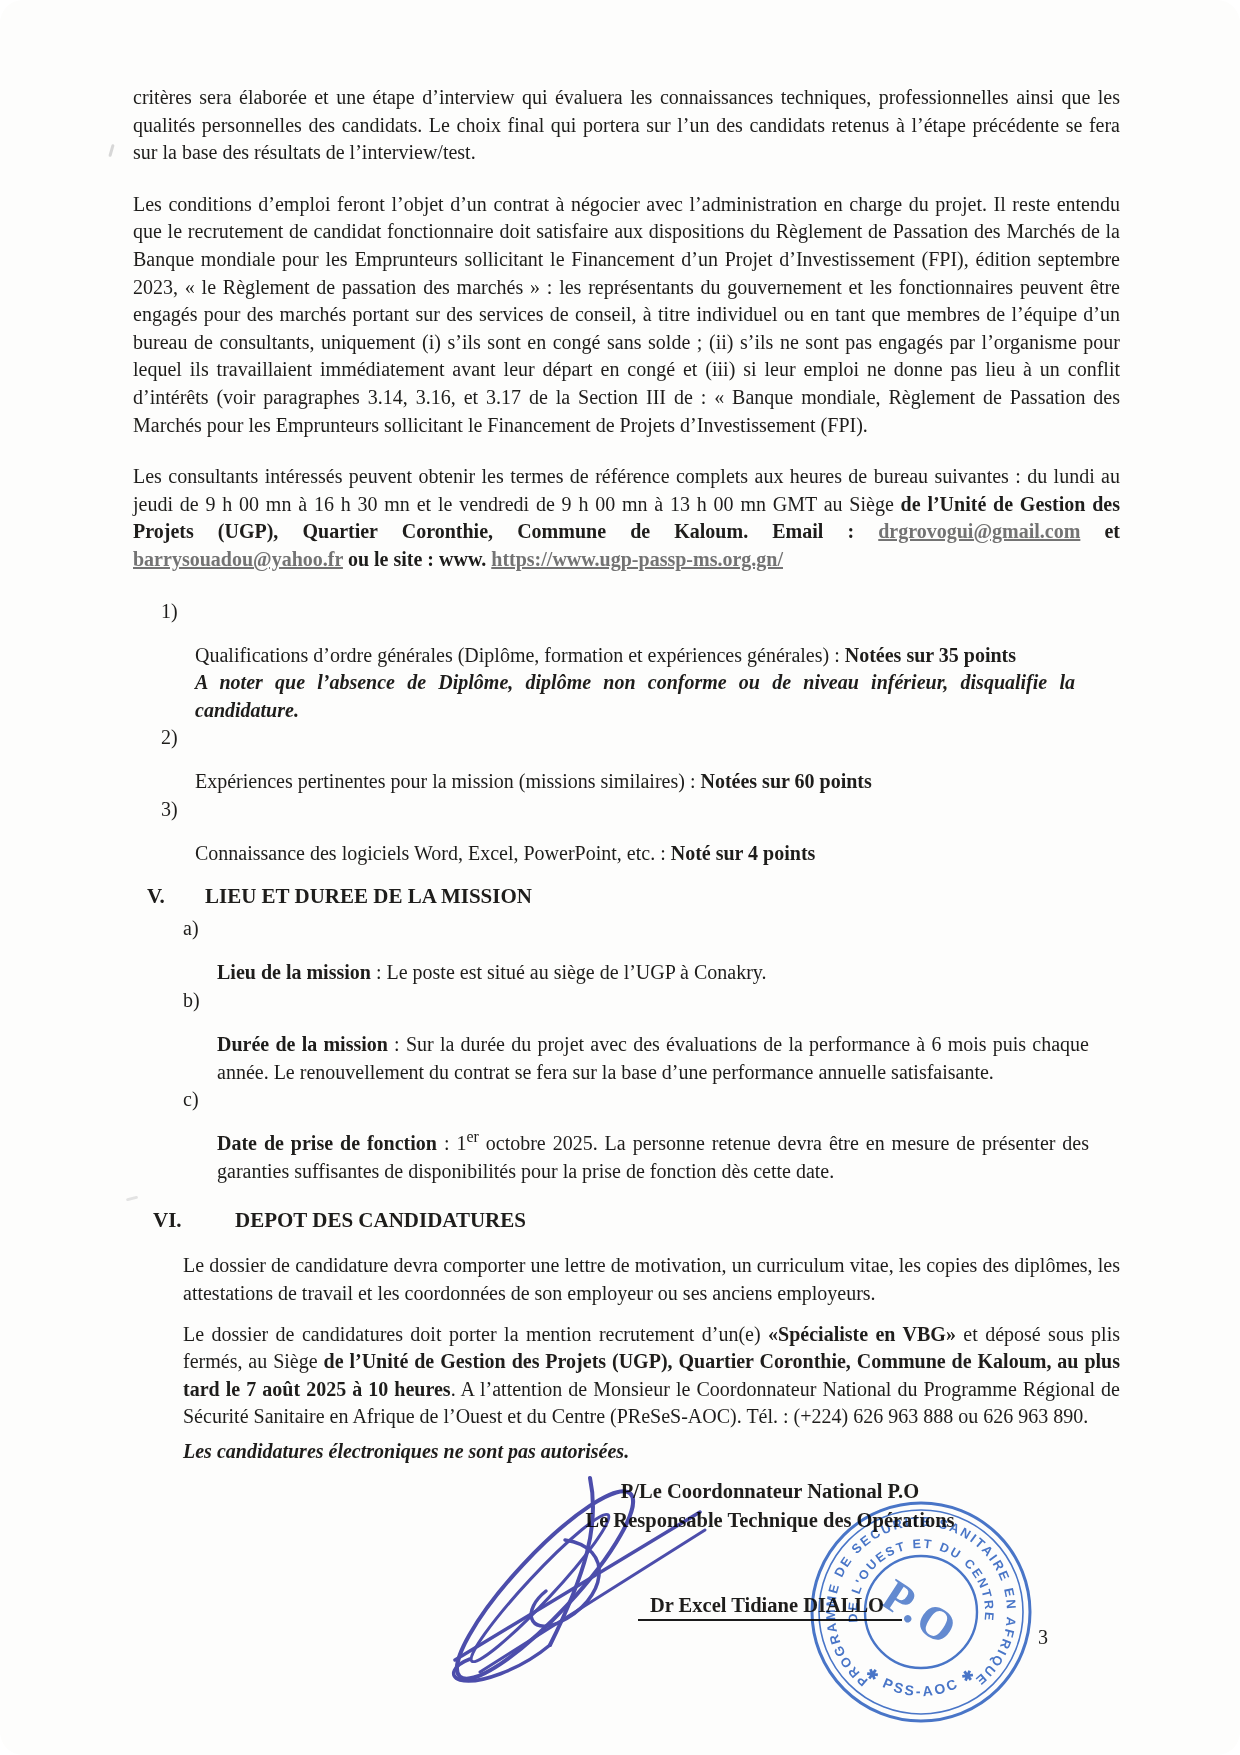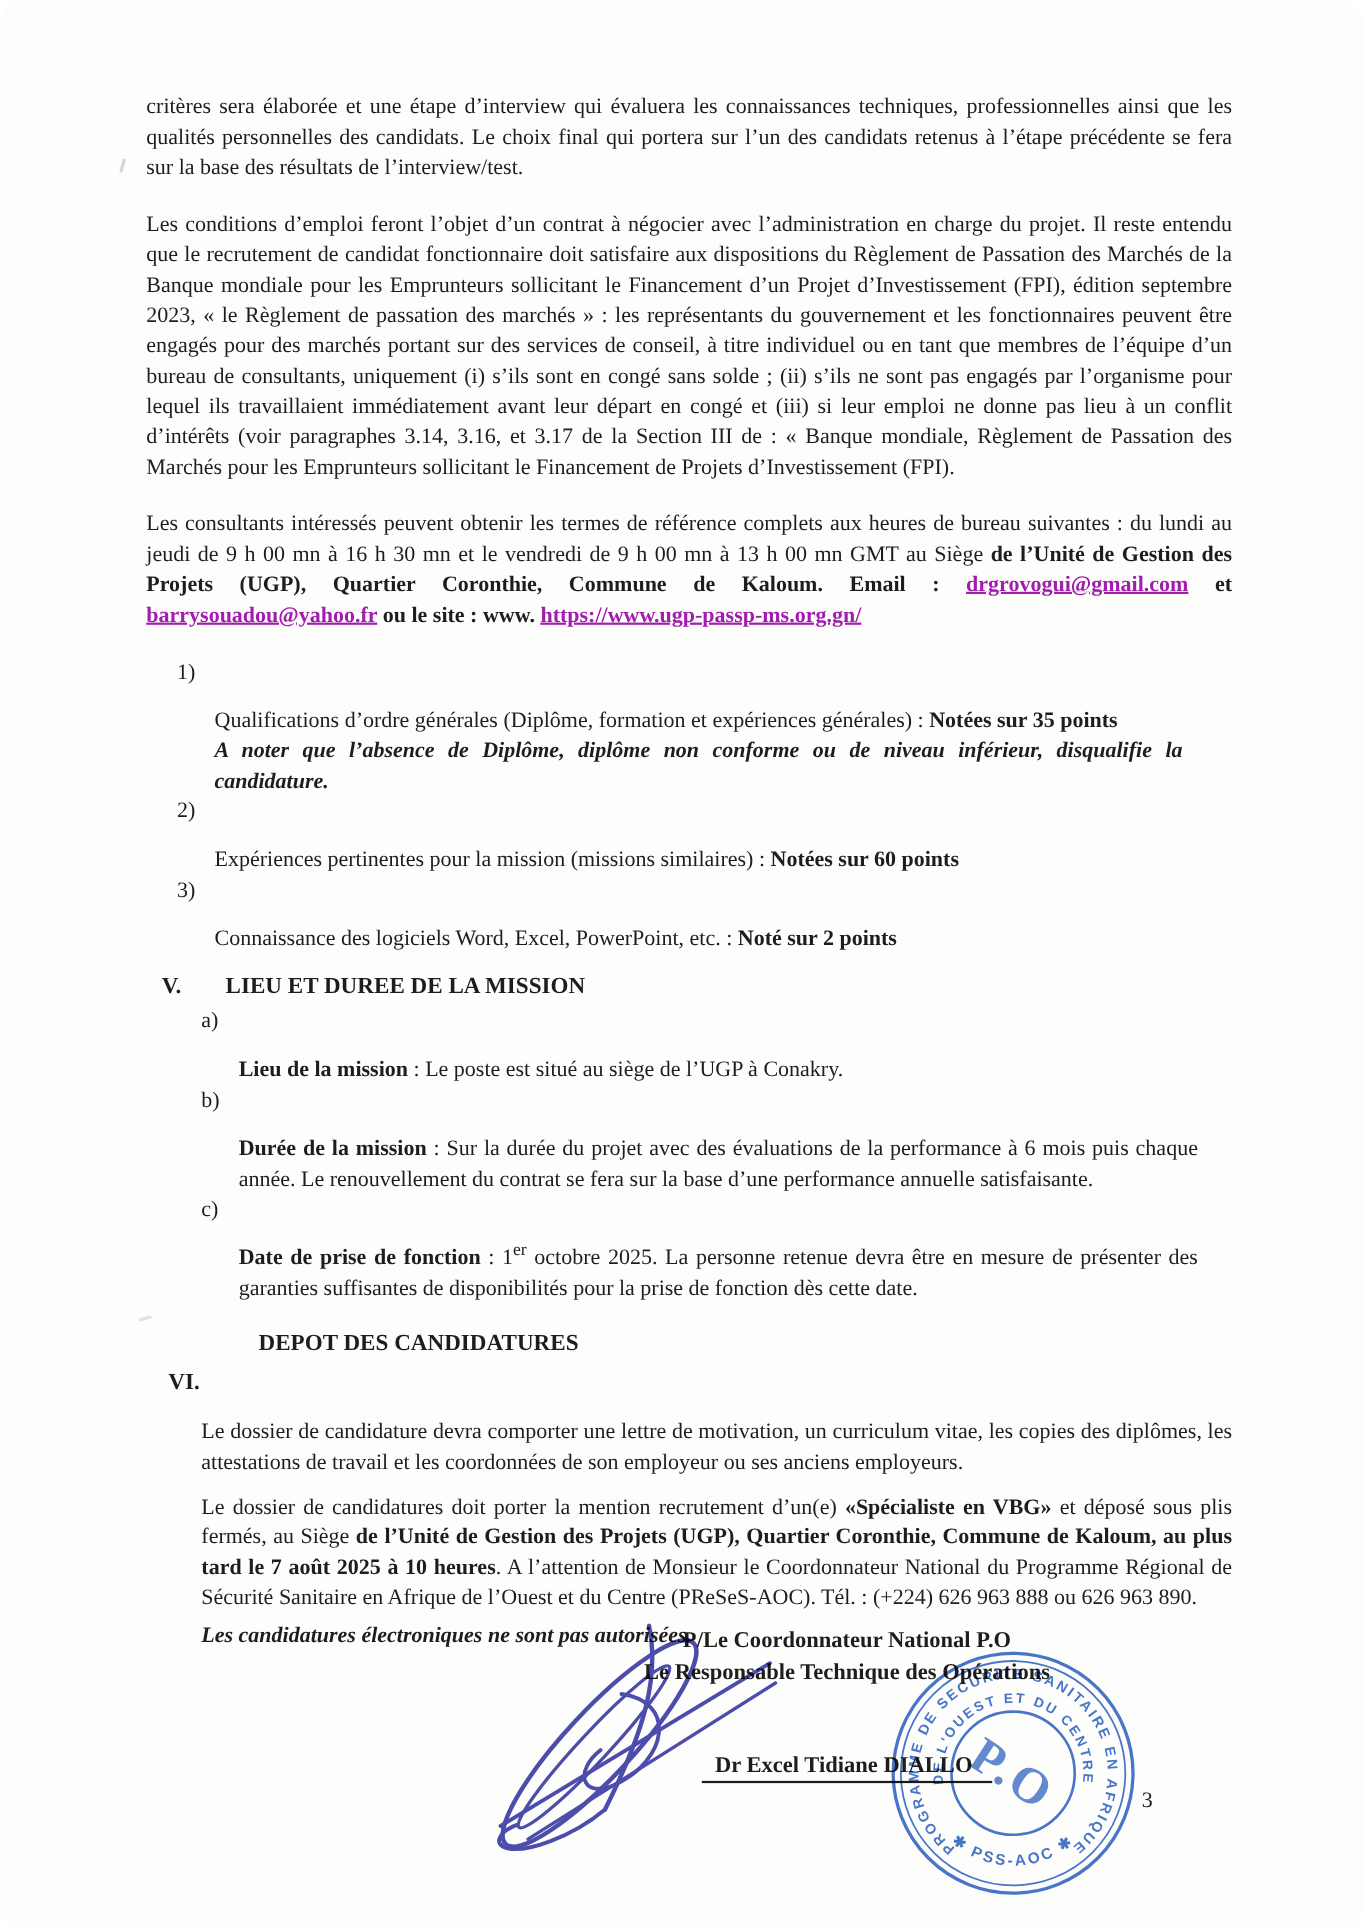--- a/index.html
+++ b/index.html
@@ -6,28 +6,28 @@
   .page{
     position:relative;width:1240px;height:1755px;background:#fdfdfc;overflow:hidden;
     font-family:"Liberation Serif", serif;color:#1e1d1b;border-radius:23px;
   }
   .flow{position:absolute;left:133px;top:84px;width:987px;font-size:20px;line-height:27.6px;}
   .para{text-align:justify;margin:0 0 24px 0;}
   .para.sub{margin-left:50px;margin-bottom:13px;}
   .para.tight{margin-top:-6px;margin-bottom:0;}
   .b{font-weight:bold;}
   .i{font-style:italic;}
-  .link{color:#a21caf;text-decoration:underline;}
+  .link{color:#737373;text-decoration:underline;}
   sup.run{font-size:16px;line-height:0;vertical-align:super;}
   .heading{display:flex;font-weight:bold;font-size:21px;line-height:30px;}
   .heading .h-marker{flex:0 0 auto;}
   .heading.h-v{margin:14px 0 4px 0;}
   .heading.h-v .h-marker{margin-left:14px;width:58px;}
   .heading.h-vi{margin:20px 0 17px 0;}
-  .heading.h-vi .h-marker{margin-left:20px;width:82px;margin-top:36px;}
+  .heading.h-vi .h-marker{margin-left:20px;width:82px;}
   .li{display:flex;}
   .li .marker{flex:0 0 34px;}
   .li.num{margin-left:28px;}
   .li.num:first-of-type{margin-top:3px;}
   .li.alpha{margin-left:50px;}
   .li-body{flex:1 1 auto;text-align:justify;margin-top:44px;}
   .li.alpha .li-body{max-width:872px;}
   .note{margin-left:62px;max-width:880px;text-align:justify;}
   .sig{position:absolute;left:540px;top:1477px;width:460px;text-align:center;
        font-weight:bold;font-size:20.5px;line-height:29px;}
@@ -57,21 +57,21 @@
         <span class="marker">1)</span>
         <span class="li-body"><span class="run">Qualifications d’ordre générales (Diplôme, formation et expériences générales) : </span><span class="run b">Notées sur 35 points</span></span>
       </div>
       <div class="note"><span class="run b i">A noter que l’absence de Diplôme, diplôme non conforme ou de niveau inférieur, disqualifie la candidature.</span></div>
       <div class="li num">
         <span class="marker">2)</span>
         <span class="li-body"><span class="run">Expériences pertinentes pour la mission (missions similaires) : </span><span class="run b">Notées sur 60 points</span></span>
       </div>
       <div class="li num">
         <span class="marker">3)</span>
-        <span class="li-body"><span class="run">Connaissance des logiciels Word, Excel, PowerPoint, etc. : </span><span class="run b">Noté sur 2 points</span></span>
+        <span class="li-body"><span class="run">Connaissance des logiciels Word, Excel, PowerPoint, etc. : </span><span class="run b">Noté sur 4 points</span></span>
       </div>
       <div class="heading h-v">
         <span class="h-marker">V.</span>
         <span class="h-text"><span class="run b">LIEU ET DUREE DE LA MISSION</span></span>
       </div>
       <div class="li alpha">
         <span class="marker">a)</span>
         <span class="li-body"><span class="run b">Lieu de la mission</span><span class="run"> : Le poste est situé au siège de l’UGP  à Conakry.</span></span>
       </div>
       <div class="li alpha">

